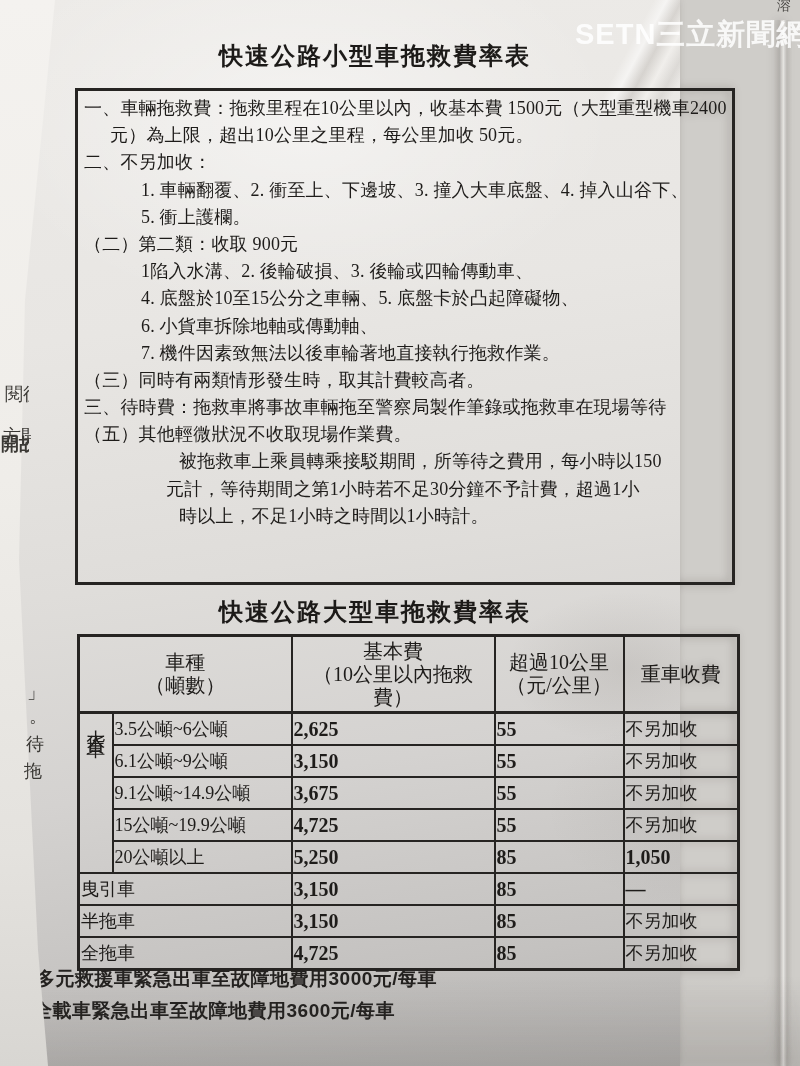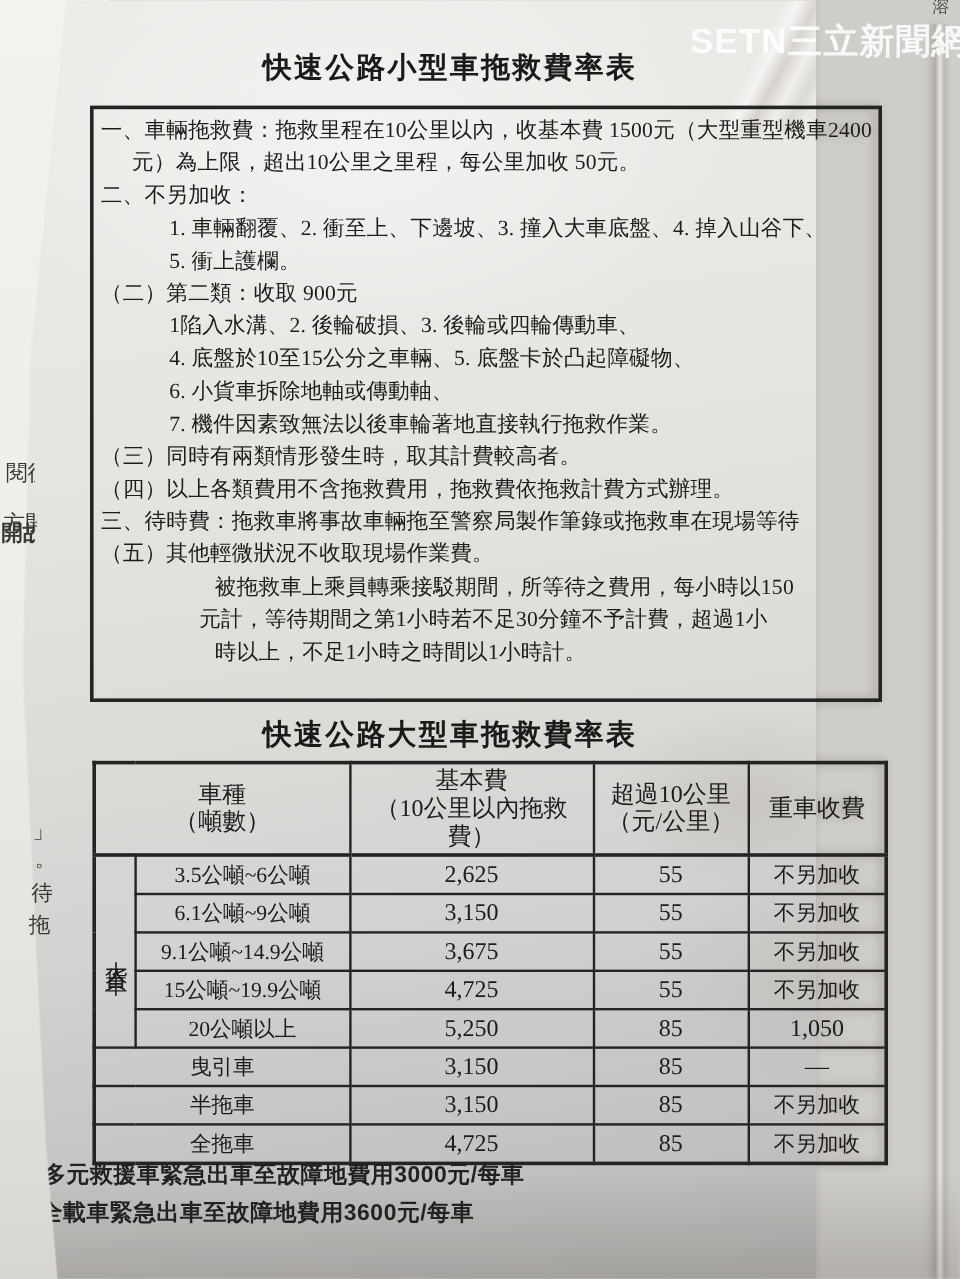--- a/index.html
+++ b/index.html
@@ -48,22 +48,22 @@
     border:3px solid #262422;box-sizing:border-box;padding:4px 4px 0 6px;color:#1e1c1a;}
   .ln{height:27.2px;line-height:27.2px;font-size:18px;white-space:nowrap;letter-spacing:.2px;}
   .i1{padding-left:26px;} .i2{padding-left:57px;} .i3{padding-left:95px;} .i4{padding-left:82px;}
 
   table.fee{position:absolute;left:77px;top:634px;width:660px;border-collapse:collapse;
     table-layout:fixed;color:#1e1c1a;}
   table.fee,.fee th,.fee td{border:2px solid #262422;}
   table.fee{border-width:3px;}
   .fee thead th{height:72px;font-weight:normal;font-size:20px;line-height:23px;
     text-align:center;vertical-align:middle;border-bottom-width:3px;}
-  .fee tbody td{height:28px;text-align:center;vertical-align:middle;font-size:18px;}
-  .fee td.num{font-weight:normal;font-size:20px;font-family:"Liberation Serif",serif;}
+  .fee tbody td{height:28px;vertical-align:middle;font-size:18px;}
+  .fee td.num{font-weight:bold;font-size:20px;font-family:"Liberation Serif",serif;}
   .fee td.grp{writing-mode:vertical-rl;text-orientation:upright;font-size:19px;
     letter-spacing:5px;padding:0;}
   .fee td.type{font-size:18px;}
 
   .footnote{position:absolute;font-family:"Liberation Sans","DejaVu Sans",sans-serif;
     font-weight:600;font-size:19px;color:#242220;letter-spacing:.5px;white-space:nowrap;}
   .f1{left:36px;top:966px;} .f2{left:33px;top:998px;}
 
   
   .watermark{position:absolute;left:575px;top:15px;z-index:6;
@@ -104,21 +104,20 @@
       <div class="ln i1">元）為上限，超出10公里之里程，每公里加收 50元。</div>
       <div class="ln">二、不另加收：</div>
       <div class="ln i2">1. 車輛翻覆、2. 衝至上、下邊坡、3. 撞入大車底盤、4. 掉入山谷下、</div>
       <div class="ln i2">5. 衝上護欄。</div>
       <div class="ln">（二）第二類：收取 900元</div>
       <div class="ln i2">1陷入水溝、2. 後輪破損、3. 後輪或四輪傳動車、</div>
       <div class="ln i2">4. 底盤於10至15公分之車輛、5. 底盤卡於凸起障礙物、</div>
       <div class="ln i2">6. 小貨車拆除地軸或傳動軸、</div>
       <div class="ln i2">7. 機件因素致無法以後車輪著地直接執行拖救作業。</div>
       <div class="ln">（三）同時有兩類情形發生時，取其計費較高者。</div>
-      <div class="ln">（四）以上各類費用不含拖救費用，拖救費依拖救計費方式辦理。</div>
       <div class="ln">三、待時費：拖救車將事故車輛拖至警察局製作筆錄或拖救車在現場等待</div>
       <div class="ln">（五）其他輕微狀況不收取現場作業費。</div>
       <div class="ln i3">被拖救車上乘員轉乘接駁期間，所等待之費用，每小時以150</div>
       <div class="ln i4">元計，等待期間之第1小時若不足30分鐘不予計費，超過1小</div>
       <div class="ln i3">時以上，不足1小時之時間以1小時計。</div>
     </div>
 
     <div class="doc-title t2">快速公路大型車拖救費率表</div>
 
     <table class="fee">

